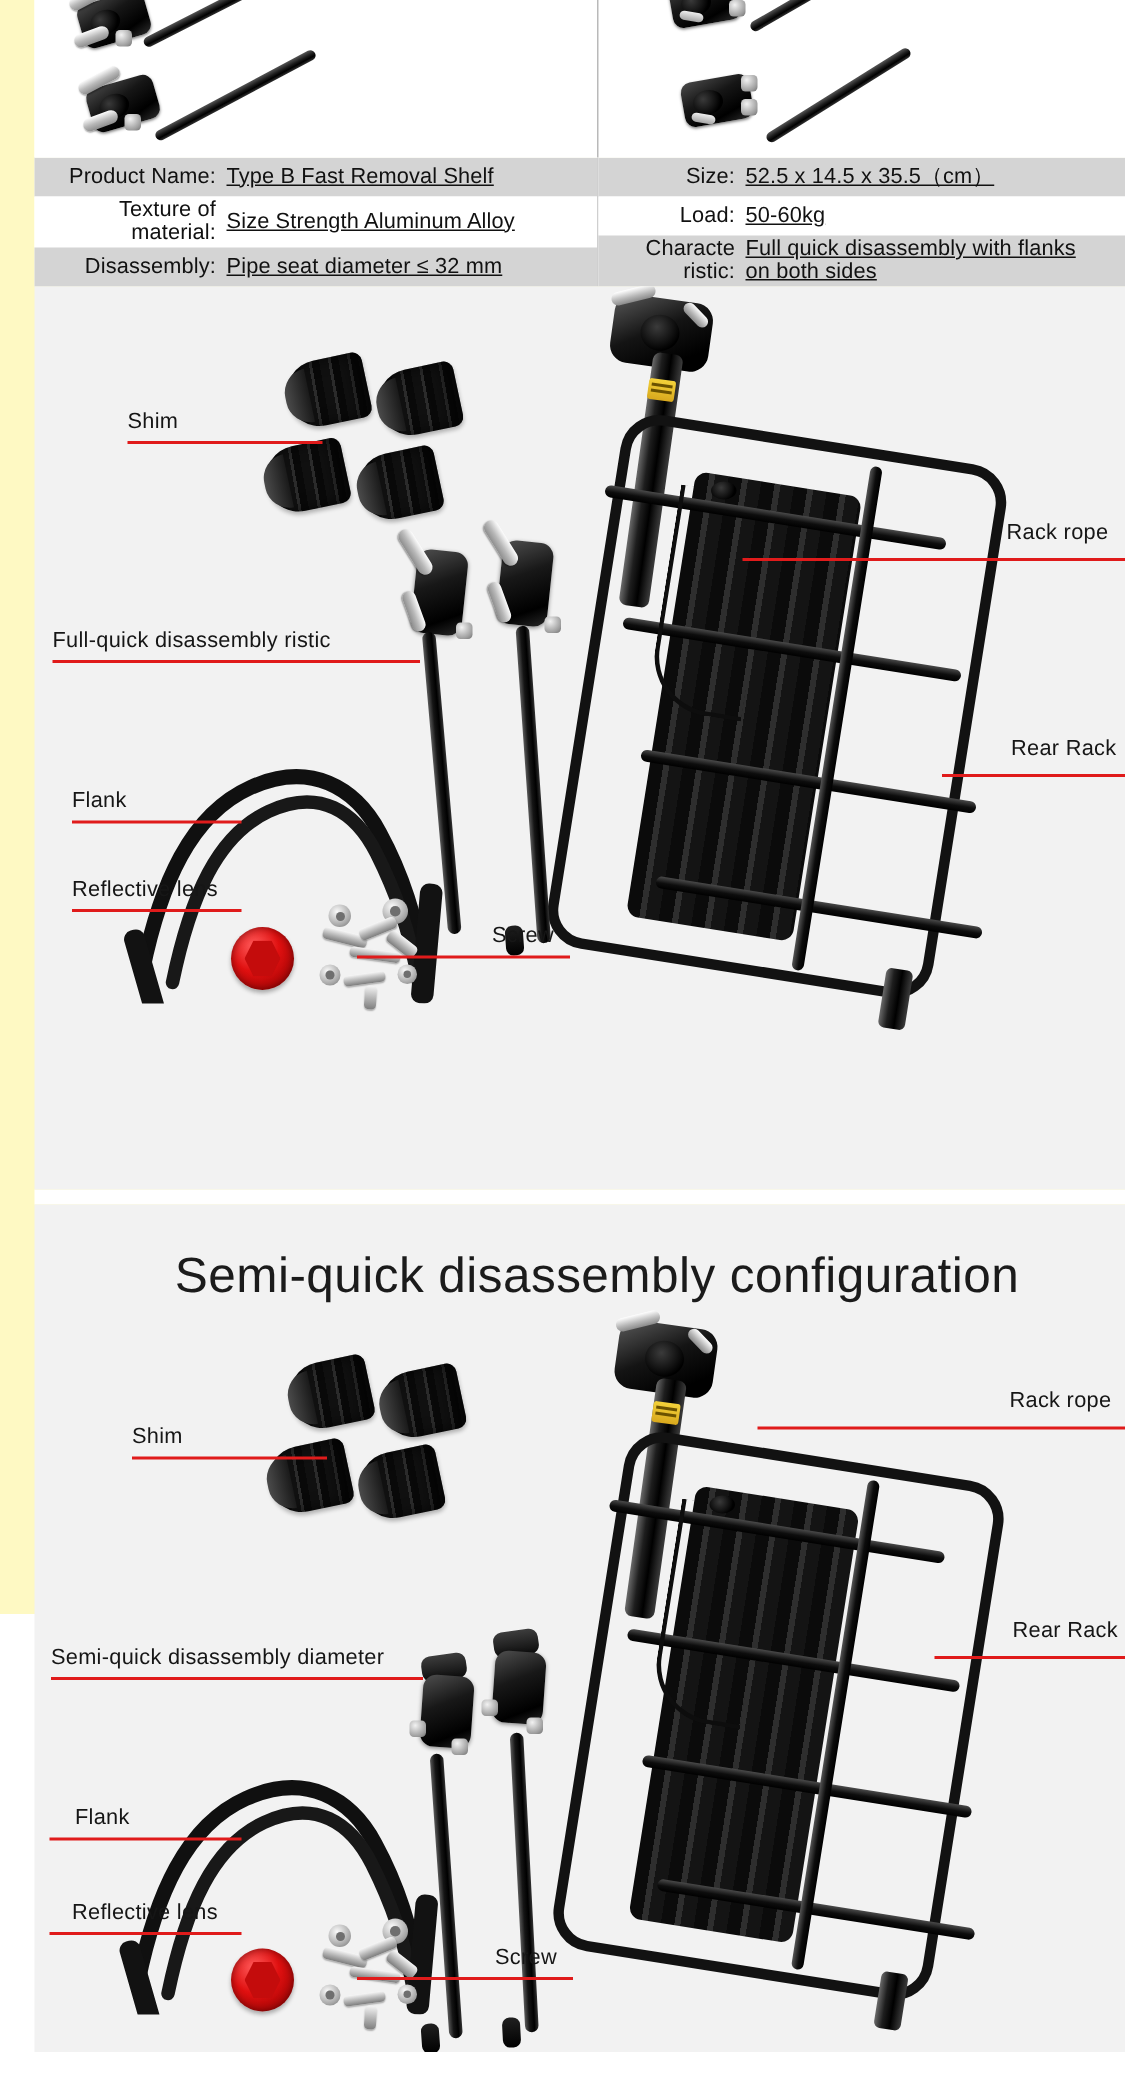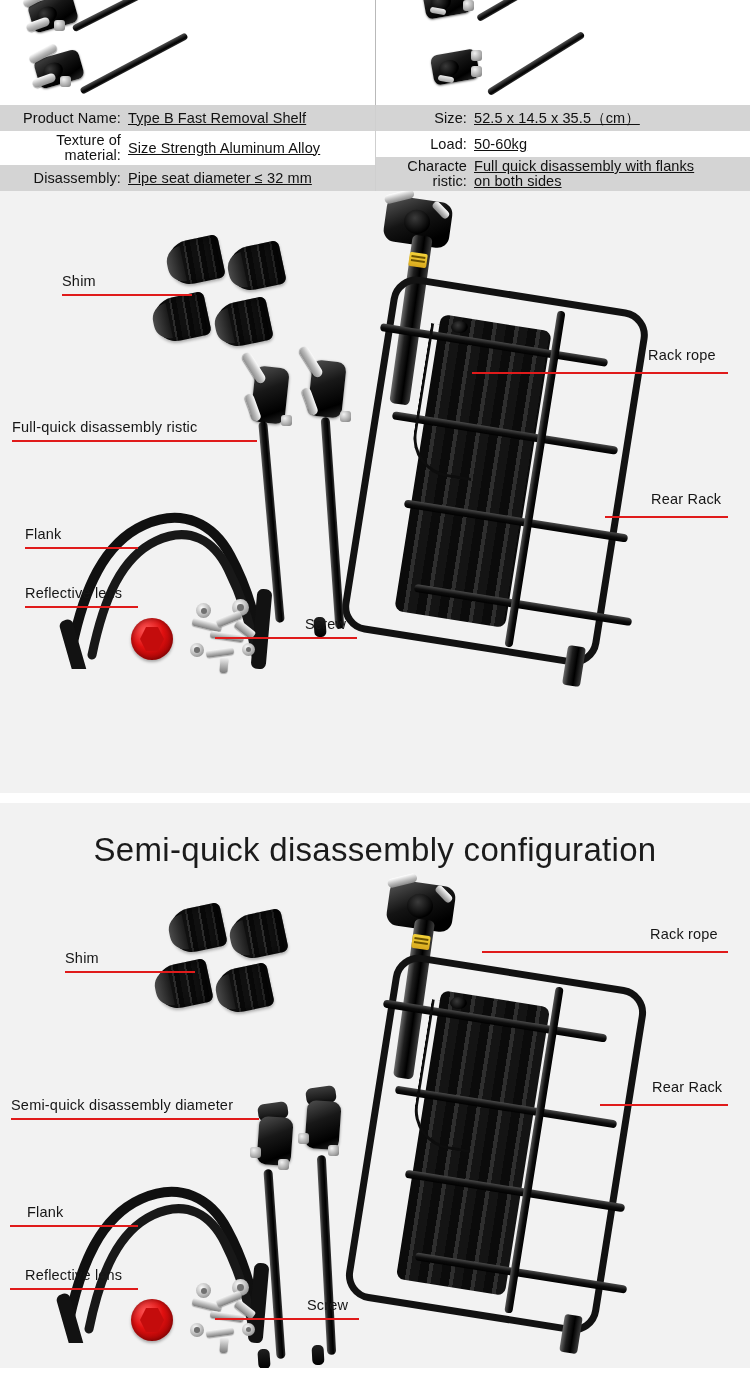--- a/index.html
+++ b/index.html
@@ -3,21 +3,21 @@
 <meta charset="utf-8">
 <style>
   * { box-sizing: border-box; margin: 0; padding: 0; }
   html, body {
     width: 750px;
     height: 1400px;
     background: #ffffff;
     font-family: "Liberation Sans", sans-serif;
     overflow: hidden;
   }
-  .page { position: relative; width: 750px; height: 1076px; background: #fef9c3; }
+  .page { position: relative; width: 750px; height: 1076px; background: #fef9c3; padding-left: 23px; }
 
   
   .photo-strip { position: relative; width: 750px; height: 105px; background: #fff; display: flex; }
   .photo-cell { position: relative; width: 375px; height: 105px; overflow: hidden; background: #fff; }
   .photo-cell.right { border-left: 1px solid #b9b9b9; }
 
   
   .arm { position: absolute; transform-origin: 0 50%; }
   .arm-rod {
     position: absolute; height: 7px; border-radius: 4px;

